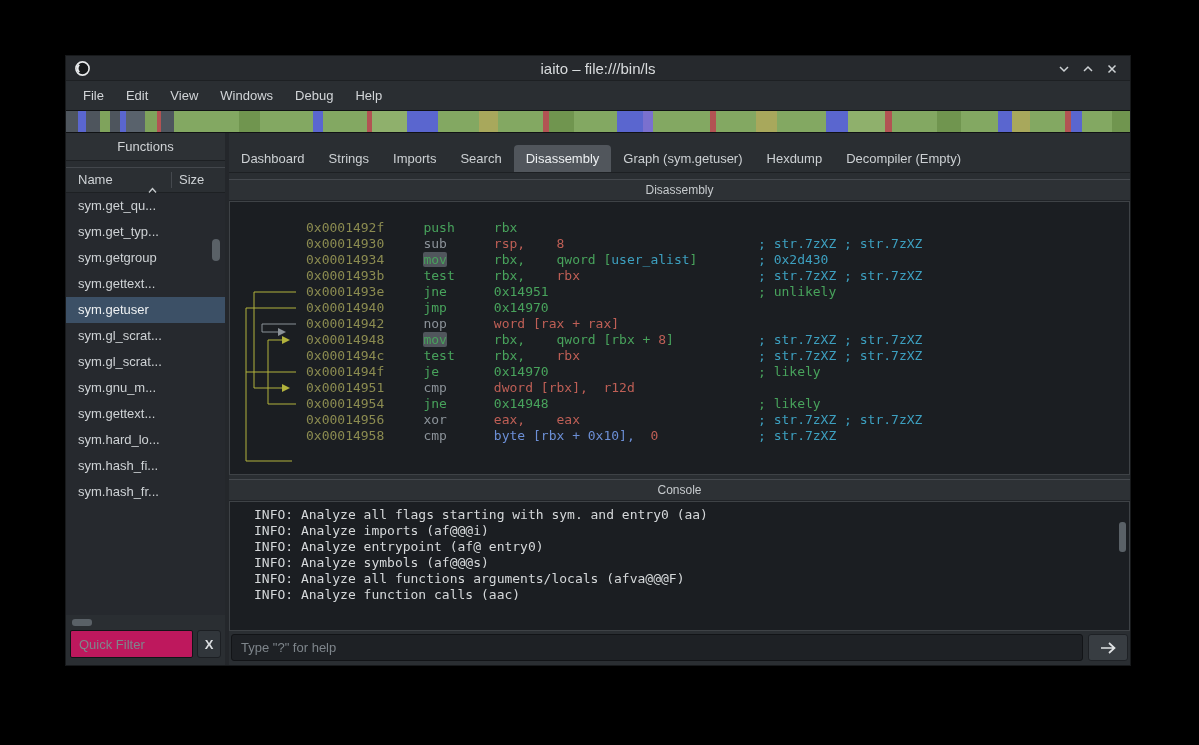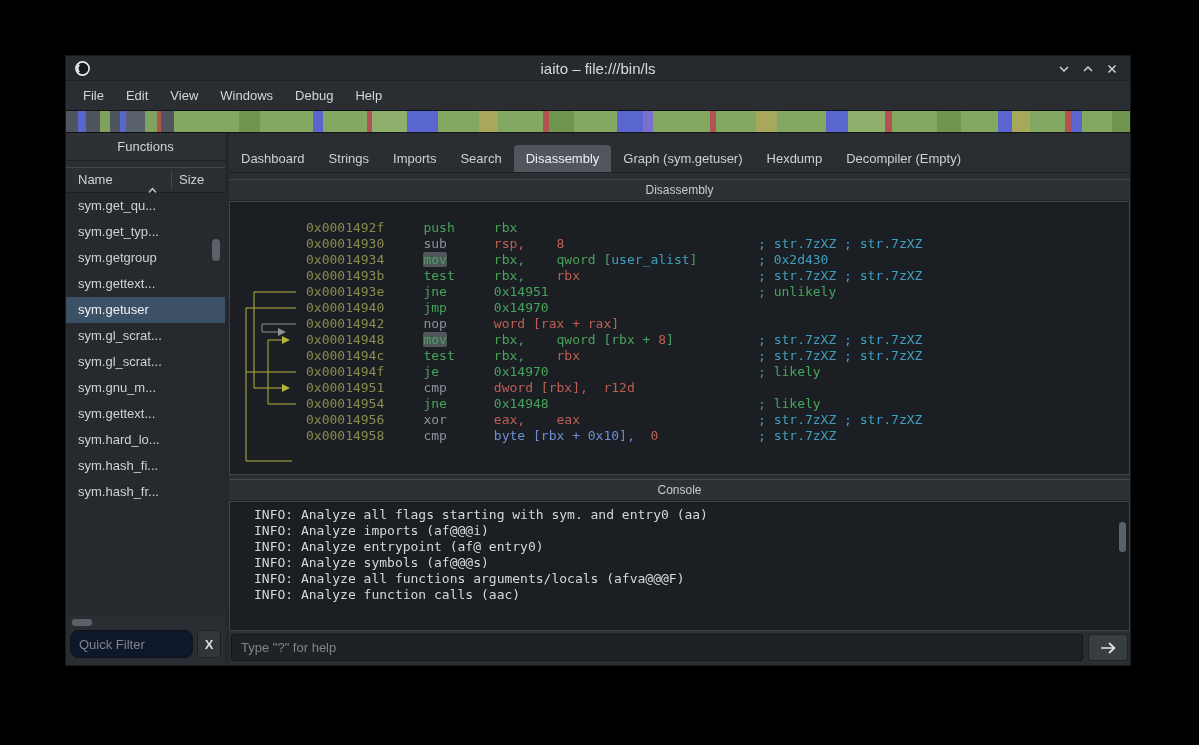--- a/index.html
+++ b/index.html
@@ -59,22 +59,22 @@
   .fn-list-wrap { flex:1; position:relative; background:#26292e; overflow:hidden; }
   .fn-row { height:26px; line-height:26px; padding-left:12px; color:#ced2d5; white-space:nowrap;
             overflow:hidden; }
   .fn-row.selected { background:#3c5066; color:#eef1f3; }
   .fn-vhandle { position:absolute; right:5px; top:46px; width:8px; height:22px;
                 background:#5a6167; border-radius:4px; }
   .fn-hscroll { height:14px; flex:none; position:relative; }
   .fn-hhandle { position:absolute; left:6px; top:4px; width:20px; height:7px;
                 background:#5a6167; border-radius:3px; }
   .fn-filter { height:36px; flex:none; display:flex; align-items:center; gap:4px; padding:0 4px 6px 4px; }
-  .fn-filter input { flex:1; min-width:0; height:28px; background:#0f172a; border:1px solid #121417;
-                     border-radius:8px; color:#d4d7da; padding:0 8px;
+  .fn-filter input { flex:1; min-width:0; height:28px; background:#be185d; border:1px solid #121417;
+                     border-radius:2px; color:#d4d7da; padding:0 8px;
                      font:13px "Liberation Sans",sans-serif; outline:none; }
   .fn-filter input::placeholder { color:#7f868c; }
   .fn-clear { width:24px; height:28px; flex:none; background:#31363b; border:1px solid #1c1f23;
               border-radius:3px; display:flex; align-items:center; justify-content:center;
               font-weight:bold; color:#dadde0; }
 
   
   .right-col { flex:1; display:flex; flex-direction:column; min-width:0; }
   .tabbar { height:40px; flex:none; display:flex; align-items:flex-end;
             border-bottom:1px solid #1d2023; }

